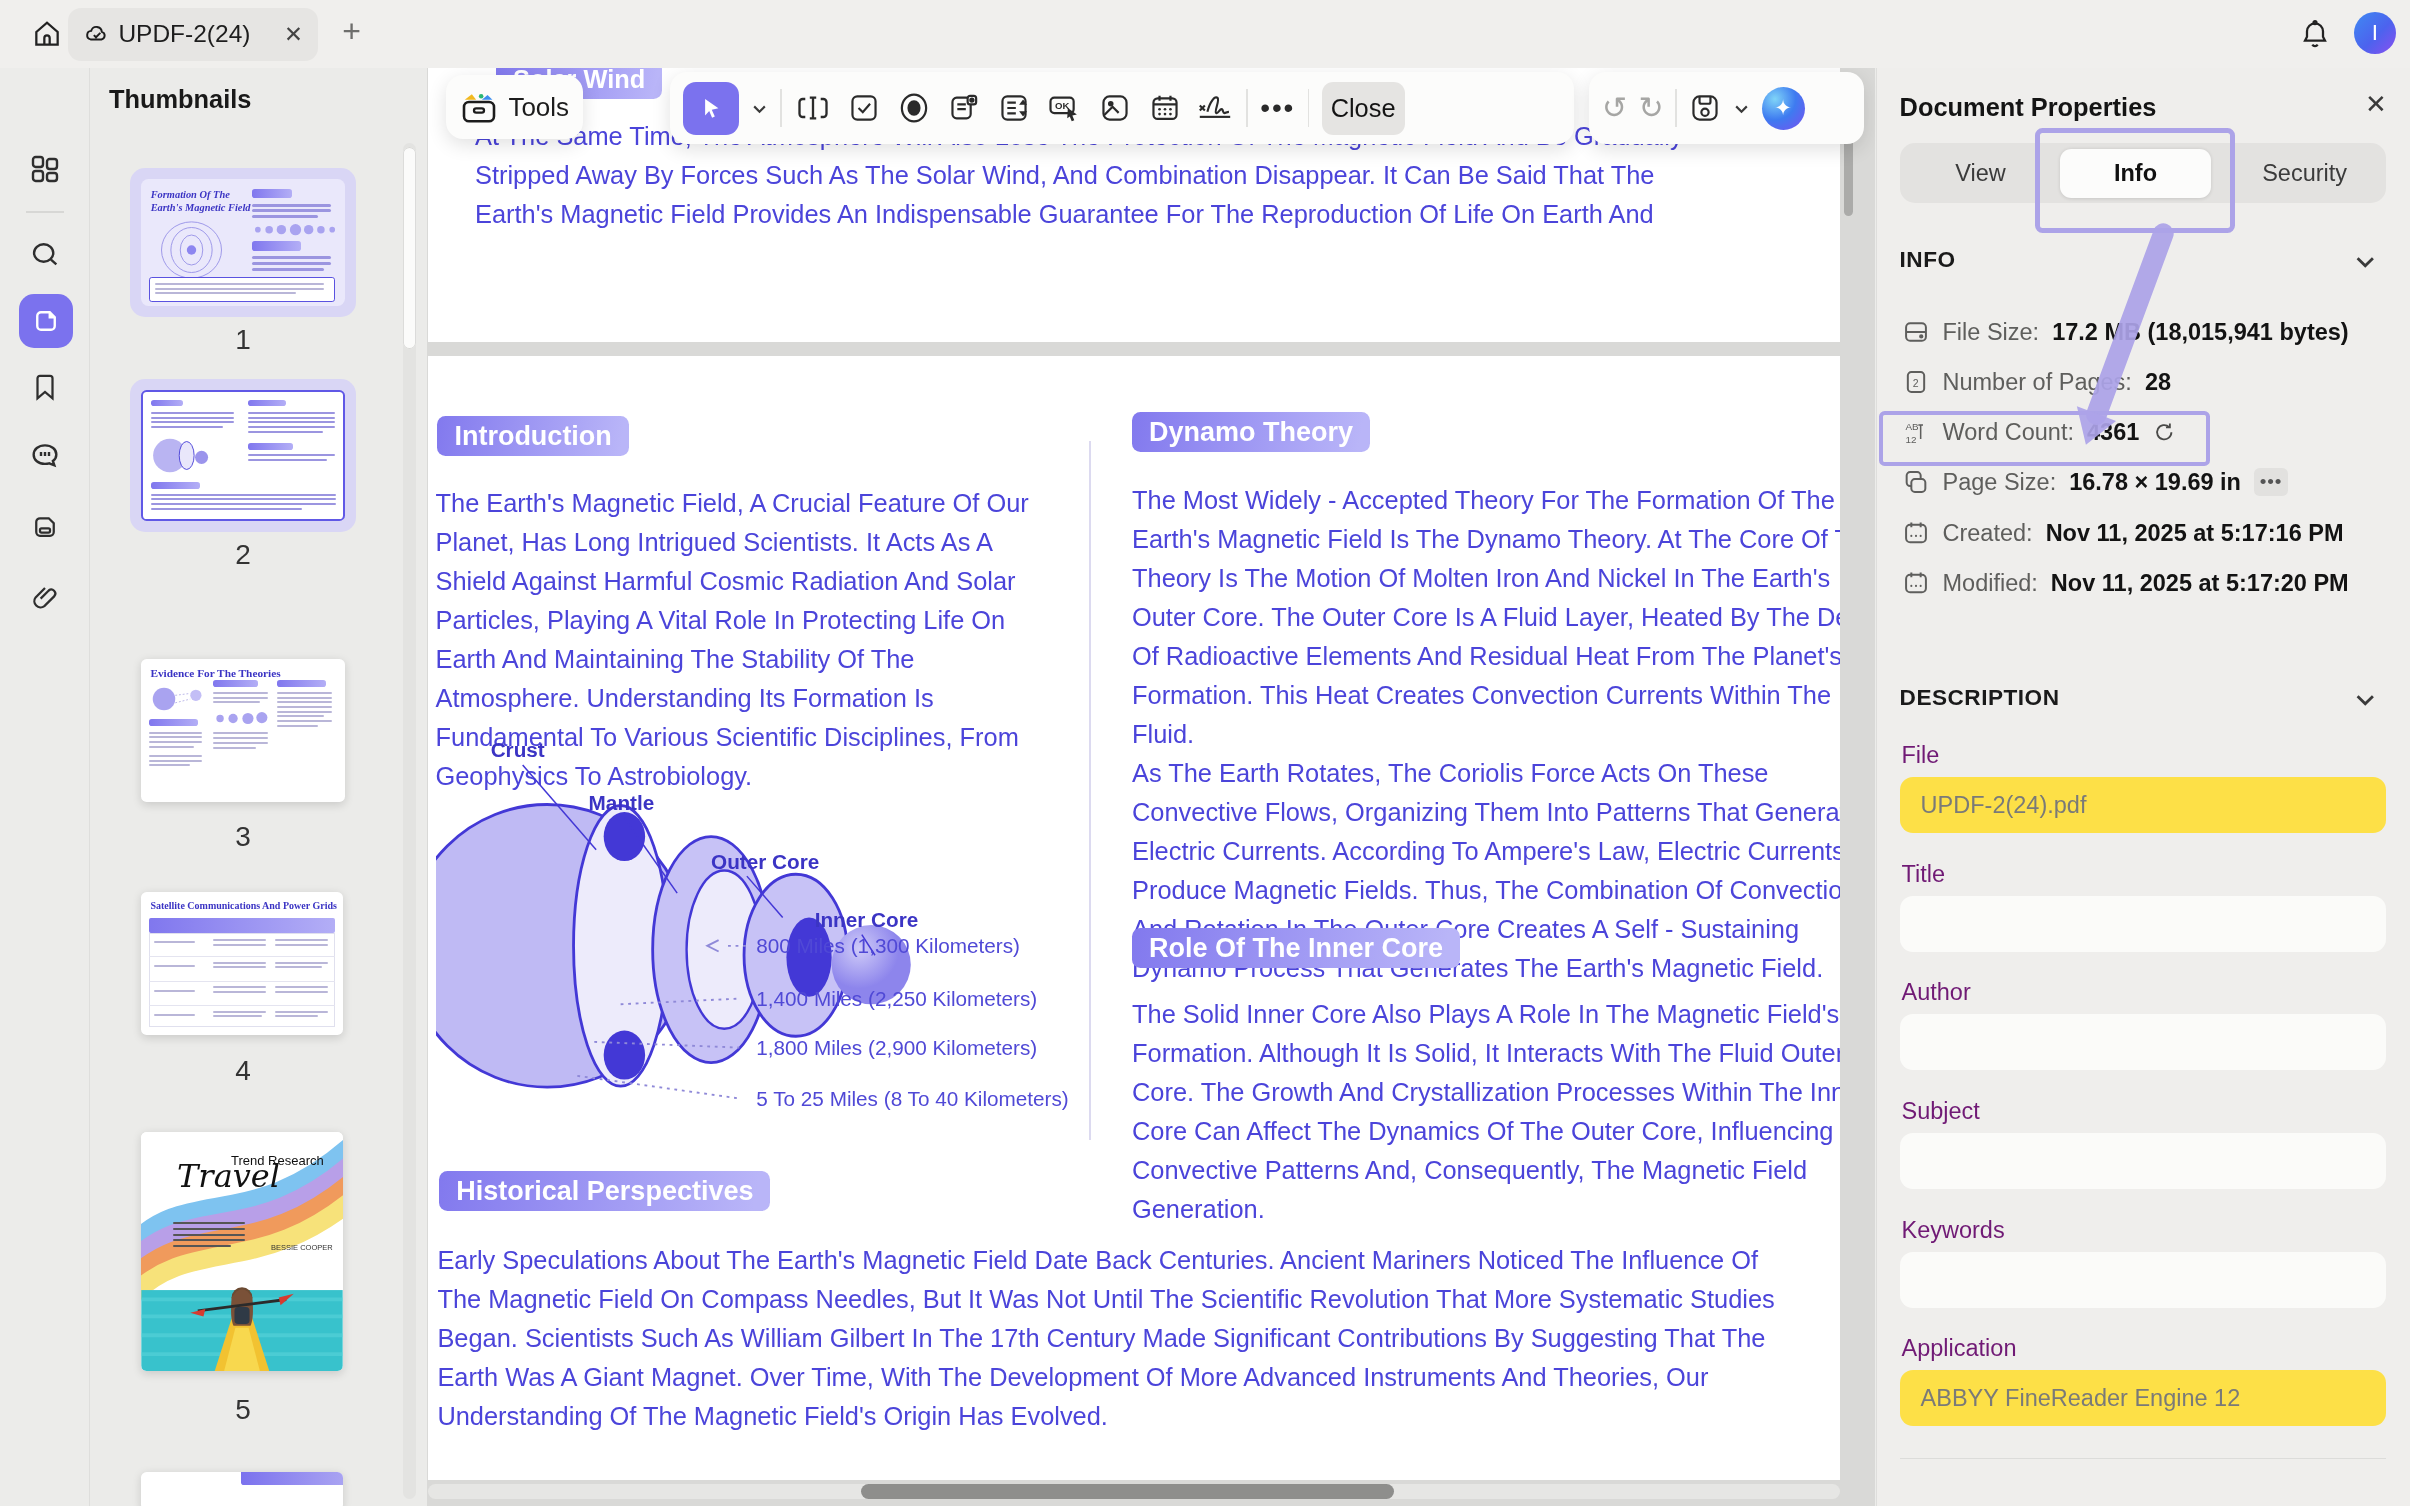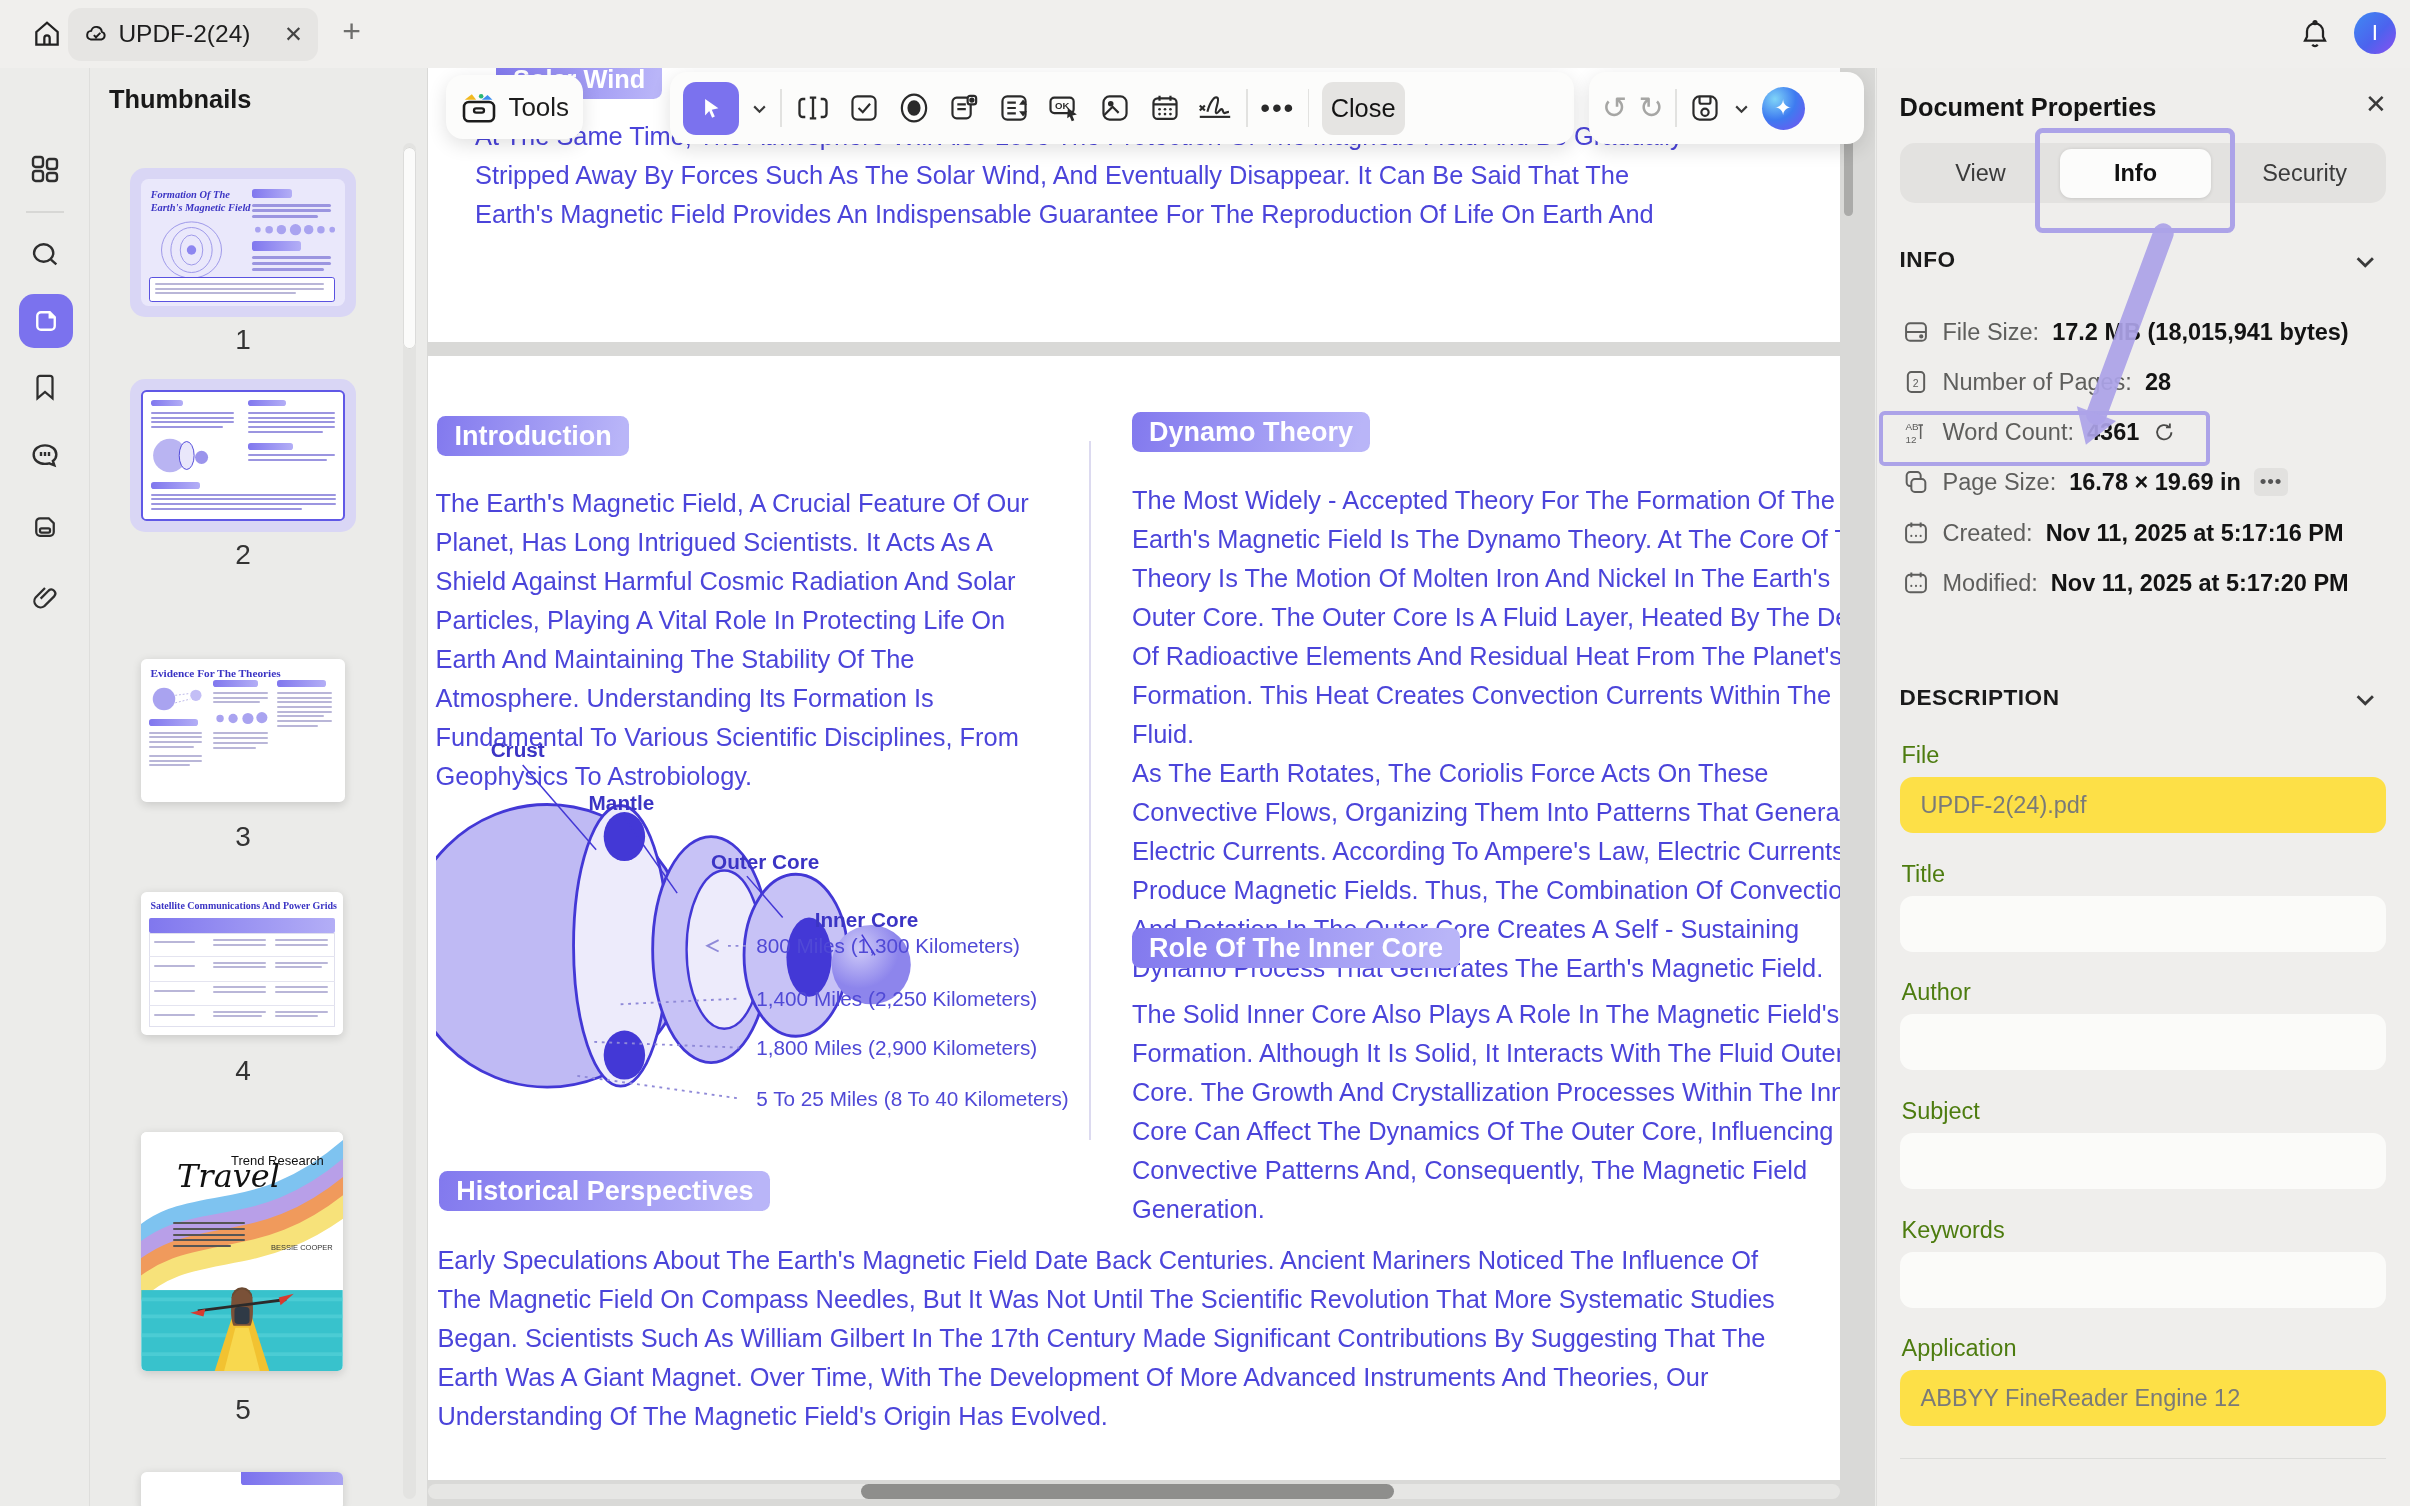--- a/index.html
+++ b/index.html
@@ -66,21 +66,21 @@
   .panel-title { position:absolute; left:22.6px; top:24.5px; font-size:25.4px; font-weight:700; color:#141414; }
   .panel-close { position:absolute; left:488px; top:21px; font-size:26px; color:#3A3A3A; }
   .seg { position:absolute; left:22.6px; top:75px; width:486px; height:60px; background:#E3E2E0; border-radius:15px; display:flex; }
   .seg-item { flex:1; display:flex; align-items:center; justify-content:center; font-size:23.5px; color:#3B3B3B; }
   .seg-active { position:absolute; left:183px; top:81px; width:151px; height:49px; background:#FCFCFB; border-radius:11.3px; box-shadow:0 0.9px 3.8px rgba(0,0,0,.12); display:flex; align-items:center; justify-content:center; font-size:23.5px; font-weight:700; color:#111; }
   .sec-header { position:absolute; left:22.6px; font-size:22.6px; font-weight:700; letter-spacing:0.5px; color:#1A1A1A; }
   .sec-chevron { position:absolute; left:476px; }
   .info-row { position:absolute; left:24.5px; display:flex; align-items:center; gap:13px; font-size:23.5px; }
   .info-label { color:#5E5E5C; }
   .info-value { color:#131313; font-weight:700; }
-  .field-label { position:absolute; left:24.5px; font-size:23.5px; color:#4d7c0f; }
+  .field-label { position:absolute; left:24.5px; font-size:23.5px; color:#701a75; }
   .field-box { position:absolute; left:22.6px; width:486px; height:56px; border-radius:13px; display:flex; align-items:center; padding:0 21px; font-size:23.5px; }
   .field-edit { background:#FBFBF9; color:#222; }
   .field-ro { background:#fde047; color:#7A7A78; }
   .panel-divider { position:absolute; left:22.6px; top:1390px; width:486px; height:0.9px; background:#DCDCDA; }
   .hl-box { position:absolute; left:1.9px; top:343px; width:331px; height:55px; border:4.7px solid #ACA3E8; border-radius:5.6px; z-index:5; }
   .tab-hl-box { position:absolute; left:158px; top:60px; width:200px; height:105px; border:5.6px solid #ACA3E8; border-radius:7.5px; z-index:5; }
   .more-sq { width:34px; height:28px; background:#E2E1DF; border-radius:5.6px; display:flex; align-items:center; justify-content:center; font-size:19px; color:#555; letter-spacing:0.9px; }
 </style>
 </head>
 <body>
@@ -364,21 +364,21 @@
     <div class="thumb-scroll-track"></div>
     <div class="thumb-scroll-thumb"></div>
   </div>
 
   <div class="main-bg"></div>
 
   <div class="page" style="left:428px; top:68px; width:1412px; height:274px;">
     <div class="doc-pill" style="position:absolute; left:68px; top:-7.5px; font-size:25.4px;">Solar Wind</div>
     <div class="doc-text" style="position:absolute; left:47px; top:49px; width:1356px;">
       <div>At The Same Time, The Atmosphere Will Also Lose The Protection Of The Magnetic Field And Be Gradually</div>
-      <div>Stripped Away By Forces Such As The Solar Wind, And Eventually Disappear. It Can Be Said That The</div>
+      <div>Stripped Away By Forces Such As The Solar Wind, And Combination Disappear. It Can Be Said That The</div>
       <div>Earth's Magnetic Field Provides An Indispensable Guarantee For The Reproduction Of Life On Earth And</div>
     </div>
   </div>
 
   <div class="page" style="left:428px; top:356px; width:1412px; height:1124px;">
     <div class="doc-pill" style="position:absolute; left:9.4px; top:60px;">Introduction</div>
     <div class="doc-text" style="position:absolute; left:7.5px; top:128px; width:610px;">The Earth's Magnetic Field, A Crucial Feature Of Our Planet, Has Long Intrigued Scientists. It Acts As A Shield Against Harmful Cosmic Radiation And Solar Particles, Playing A Vital Role In Protecting Life On Earth And Maintaining The Stability Of The Atmosphere. Understanding Its Formation Is Fundamental To Various Scientific Disciplines, From Geophysics To Astrobiology.</div>
 
     <div class="col-divider" style="left:661px; top:85px; height:699px;"></div>
 

